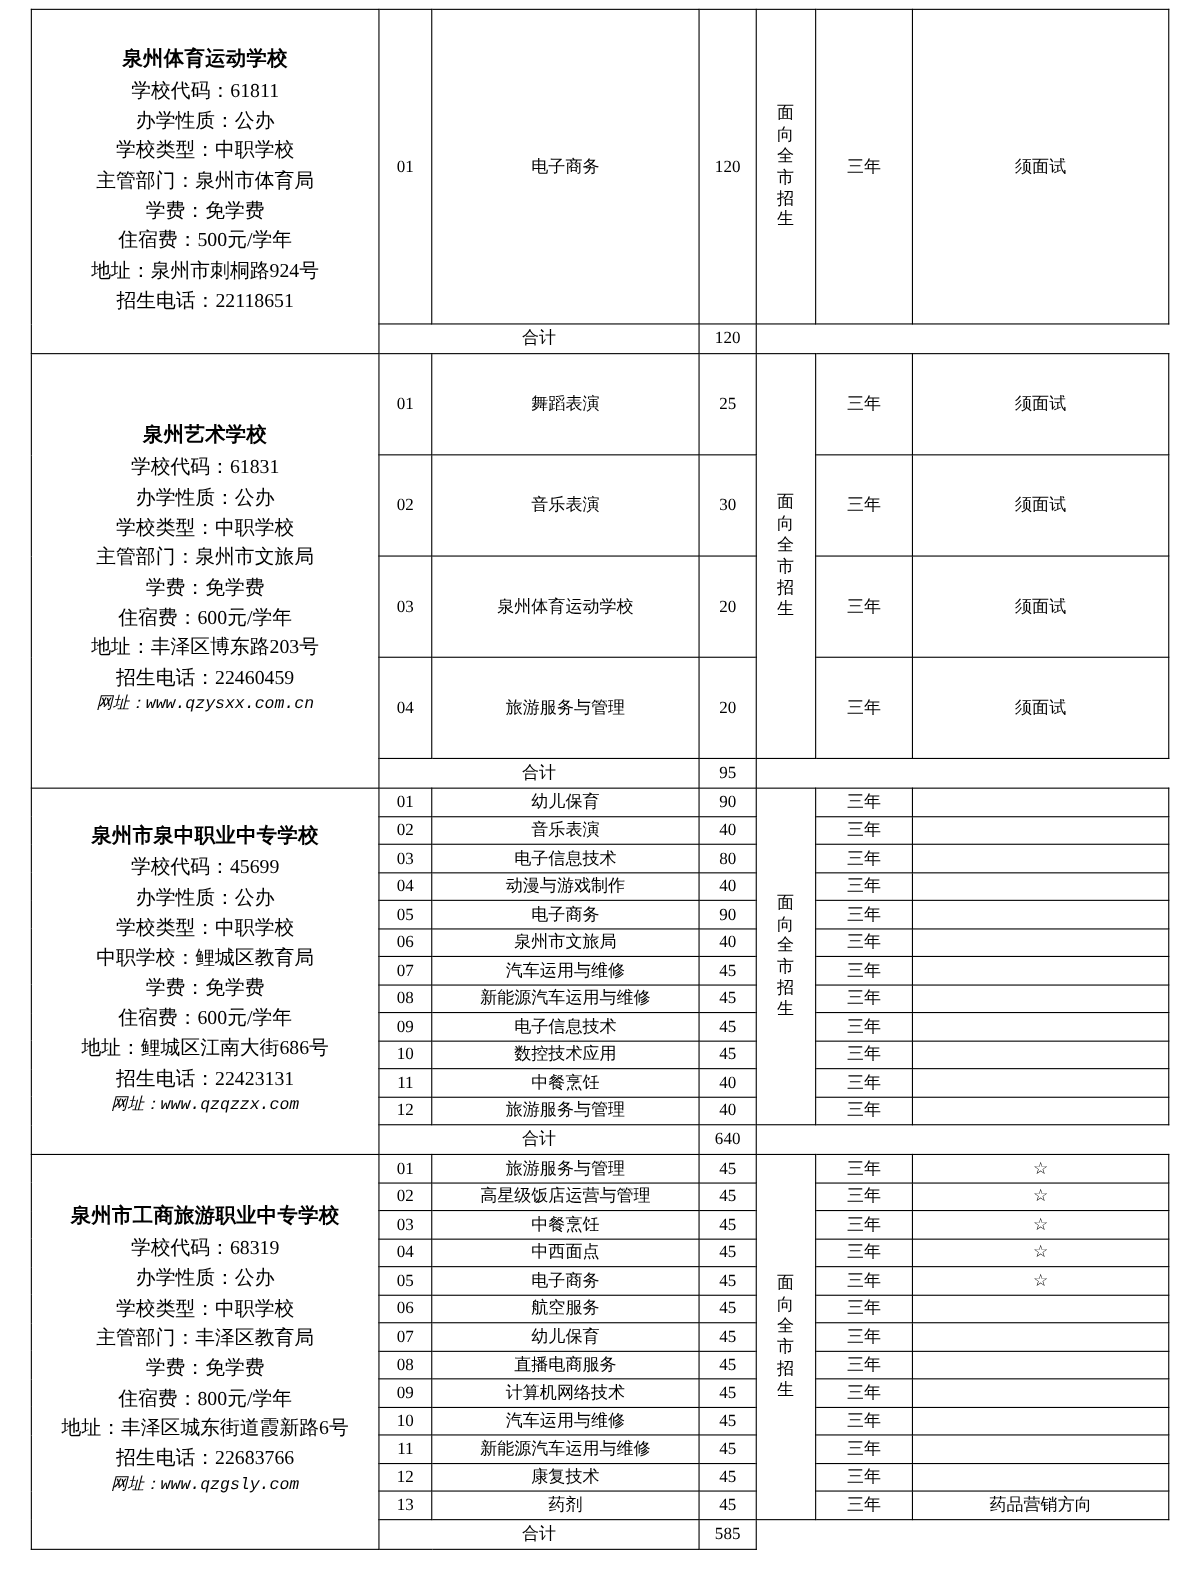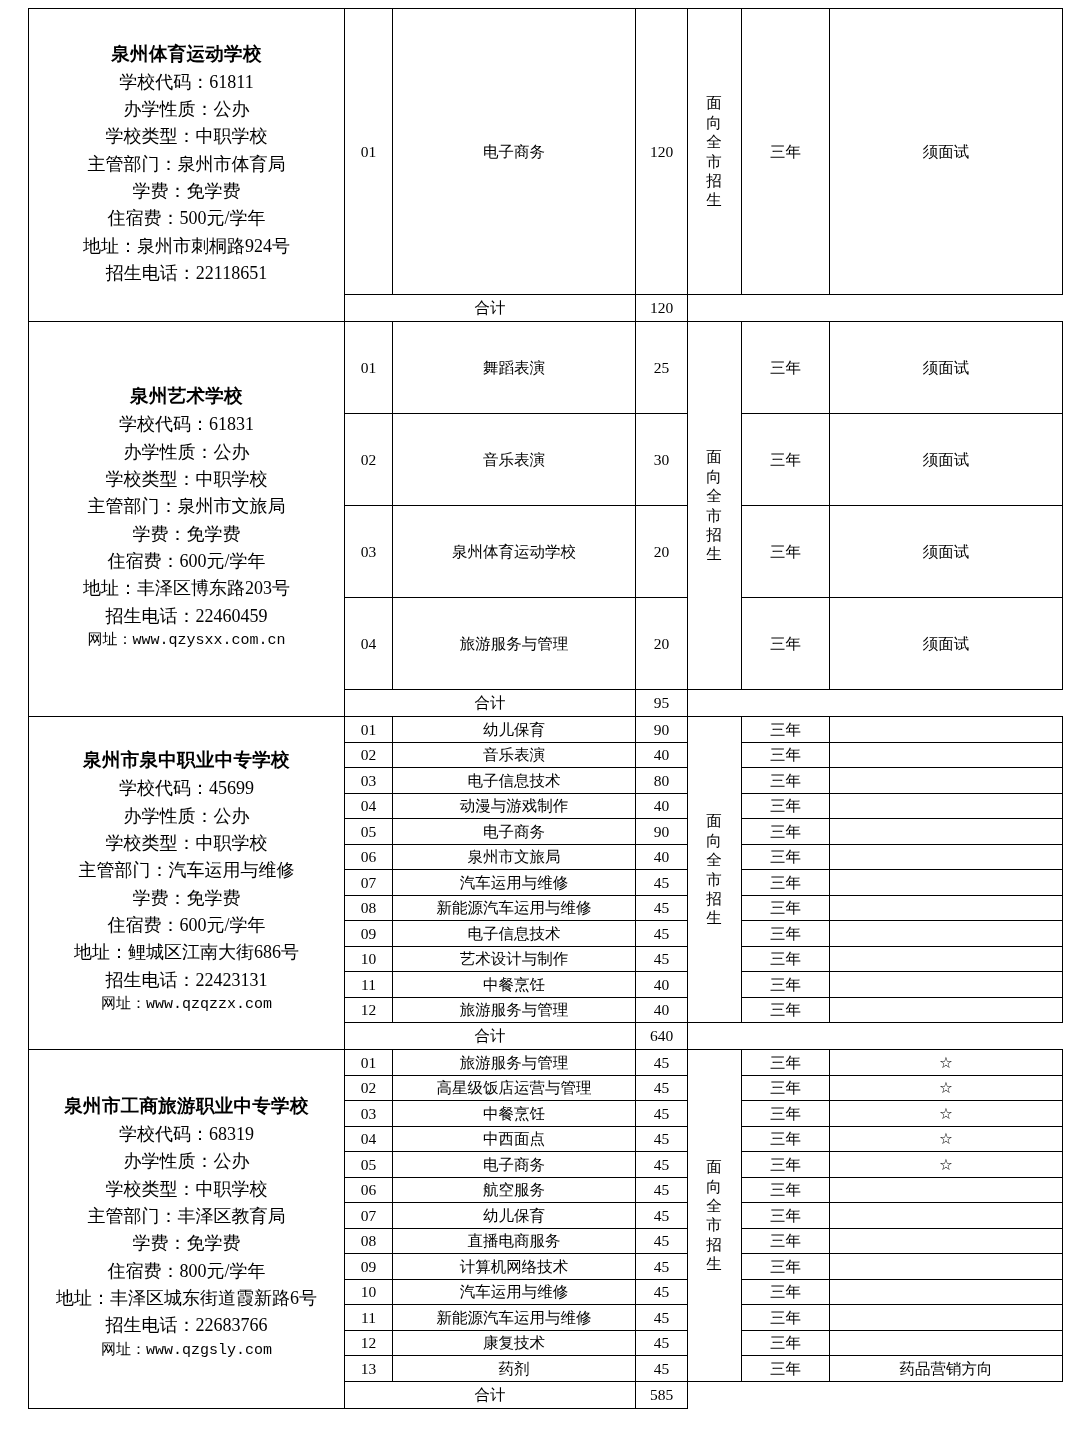--- a/index.html
+++ b/index.html
@@ -55,20 +55,21 @@
   }
   .school-line {
     font-size: 18px;
     line-height: 1.52;
     white-space: nowrap;
   }
   .mono {
     font-family: "Liberation Mono", "DejaVu Sans Mono", monospace;
     font-size: 15px;
     letter-spacing: 0px;
+    font-style: italic;
   }
   .area-cell {
     font-size: 16px;
     line-height: 1.45;
     letter-spacing: 1px;
   }
   .area-cell span {
     display: block;
   }
   .total-label { font-size: 16px; }
@@ -175,21 +176,21 @@
           <td class="total-label" colspan="2">合计</td>
           <td>95</td>
           <td colspan="3" style="border-left: none; border-right: none; border-bottom: none;"></td>
         </tr>
         <tr class="compact">
           <td class="school-cell" rowspan="13">
             <div class="school-name">泉州市泉中职业中专学校</div>
             <div class="school-line">学校代码：45699</div>
             <div class="school-line">办学性质：公办</div>
             <div class="school-line">学校类型：中职学校</div>
-            <div class="school-line">主管部门：汽车运用与维修</div>
+            <div class="school-line">中职学校：鲤城区教育局</div>
             <div class="school-line">学费：免学费</div>
             <div class="school-line">住宿费：600元/学年</div>
             <div class="school-line">地址：鲤城区江南大街686号</div>
             <div class="school-line">招生电话：22423131</div>
             <div class="school-line mono">网址：www.qzqzzx.com</div>
           </td>
           <td>01</td>
           <td>幼儿保育</td>
           <td>90</td>
           <td class="area-cell" rowspan="12">
@@ -254,21 +255,21 @@
         </tr>
         <tr class="compact">
           <td>09</td>
           <td>电子信息技术</td>
           <td>45</td>
           <td>三年</td>
           <td class="star"></td>
         </tr>
         <tr class="compact">
           <td>10</td>
-          <td>艺术设计与制作</td>
+          <td>数控技术应用</td>
           <td>45</td>
           <td>三年</td>
           <td class="star"></td>
         </tr>
         <tr class="compact">
           <td>11</td>
           <td>中餐烹饪</td>
           <td>40</td>
           <td>三年</td>
           <td class="star"></td>

